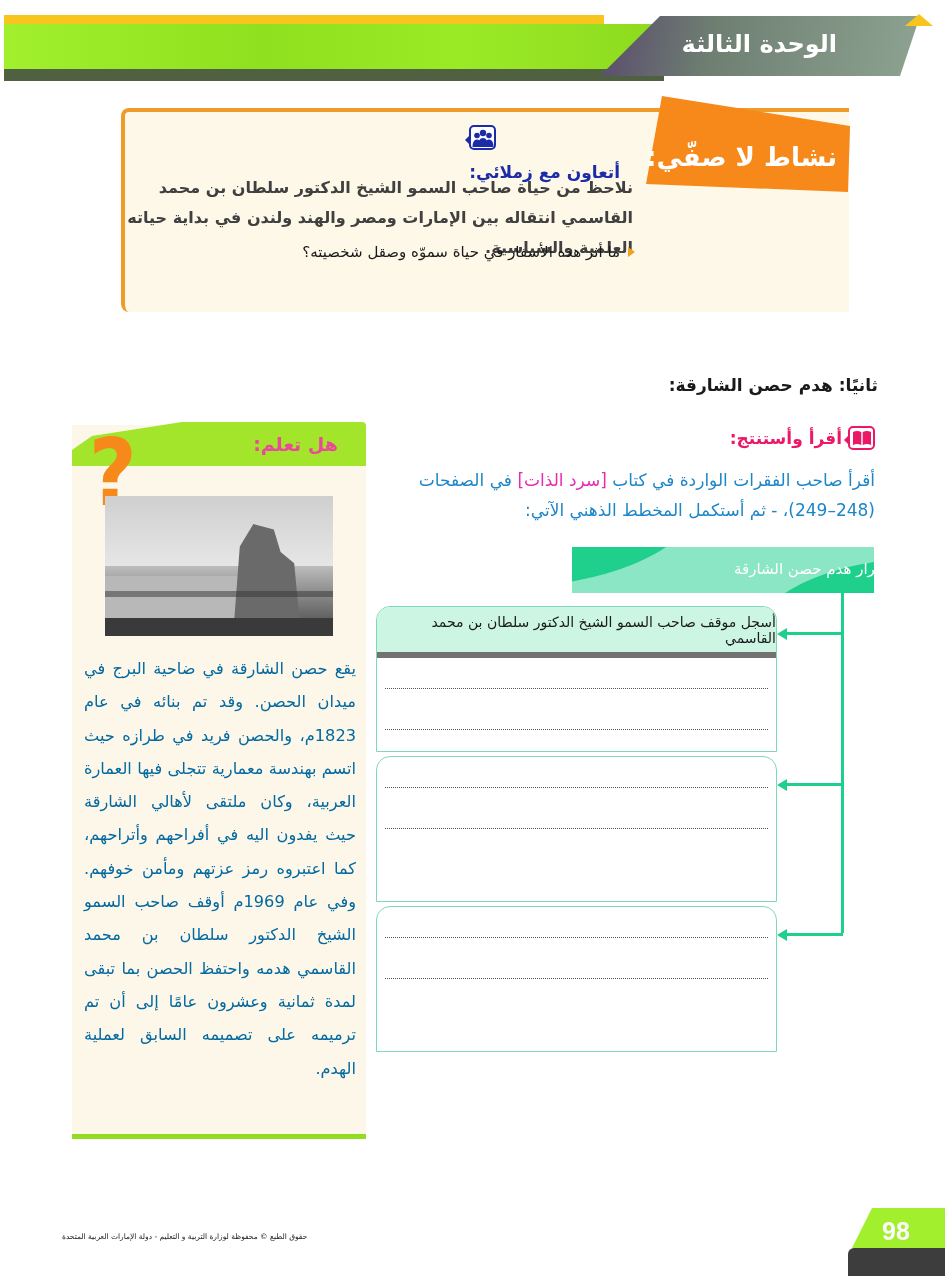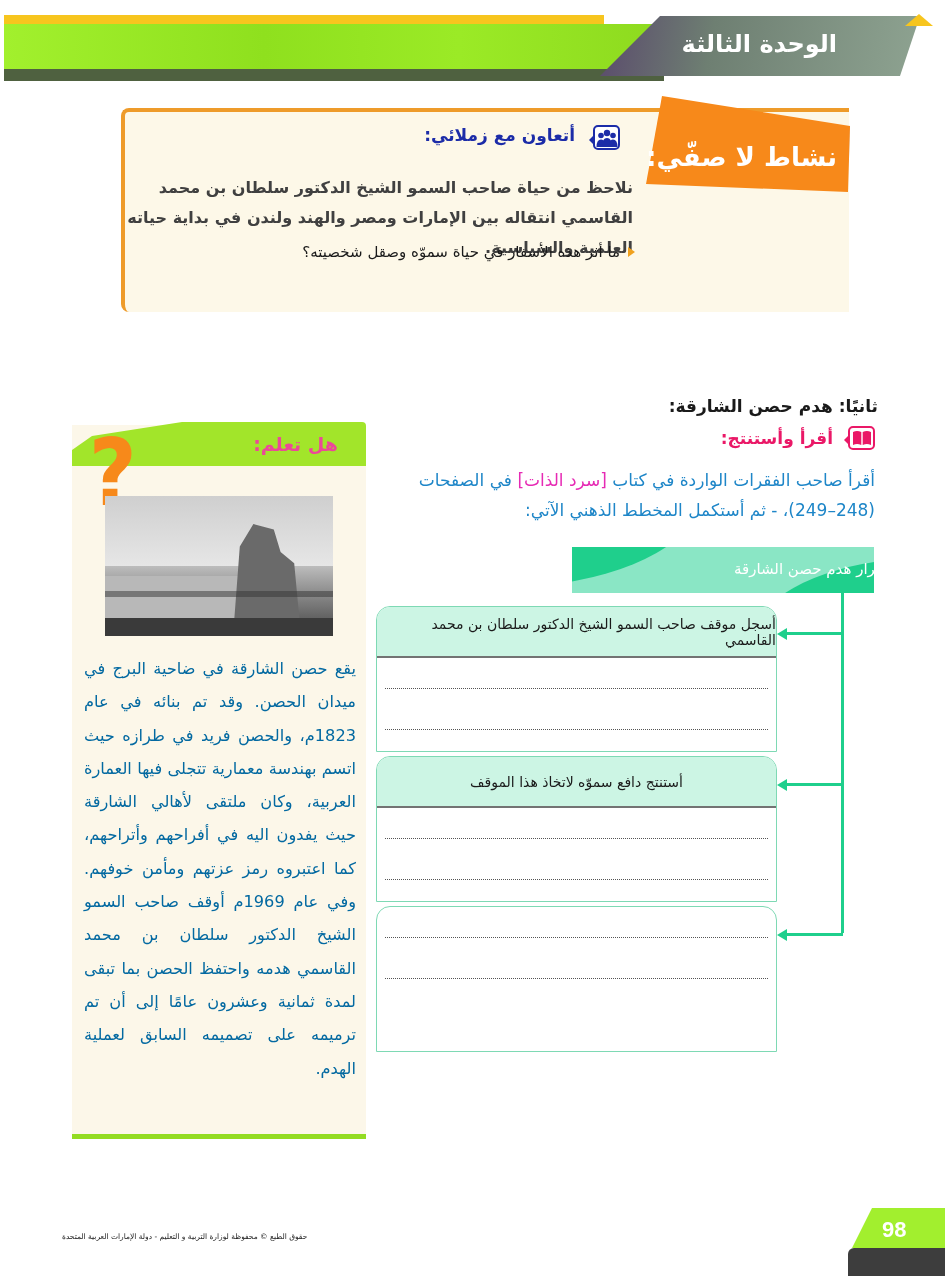--- a/index.html
+++ b/index.html
@@ -21,38 +21,38 @@
     font-family: "DejaVu Sans", sans-serif; }
 
   
   .act-box { position: absolute; left: 121px; top: 108px; width: 728px; height: 204px;
     background: #fdf8e8; border-top: 4px solid #ee9b2a; border-left: 4px solid #ee9b2a; border-radius: 8px 0 0 8px; }
   .act-tag { position: absolute; left: 640px; top: 88px; width: 210px; height: 108px;
     background: #f7891a; clip-path: polygon(22px 8px, 210px 38px, 208px 104px, 6px 96px);
     box-shadow: 0 4px 6px rgba(0,0,0,.25); }
   .act-tag-text { position: absolute; right: 108px; top: 142px; color: #fff; font-size: 26px; font-weight: bold; margin-left: 9px; }
 
-  .collab { position: absolute; right: 325px; top: 125px; display: flex; align-items: flex-start; gap: 18px; }
+  .collab { position: absolute; right: 325px; top: 125px; display: flex; align-items: flex-end; gap: 12px; flex-direction: column; }
   .collab-icon { width: 27px; height: 25px; border: 2px solid #1c2ca8; border-radius: 5px; background: #fff;
     display: flex; align-items: center; justify-content: center; position: relative; }
   .collab-icon::after { content: ""; position: absolute; left: -6px; top: 8px; border-top: 5px solid transparent;
     border-bottom: 5px solid transparent; border-right: 5px solid #1c2ca8; }
   .collab-title { color: #1c2ca8; font-weight: bold; font-size: 17px; }
 
   .act-p1 { position: absolute; right: 312px; top: 173px; width: 520px; color: #404040; font-weight: bold;
     font-size: 16px; line-height: 30px; text-align: right; }
   .act-q { position: absolute; right: 310px; top: 243px; display: flex; align-items: center; gap: 8px; font-size: 15px; color: #1a1a1a; margin-left: 32px; }
   .act-q-bullet { width: 0; height: 0; border-top: 5px solid transparent; border-bottom: 5px solid transparent;
     border-left: 7px solid #f0a11e; }
 
   
-  .sec-title { position: absolute; right: 67px; top: 396px; font-size: 17px; font-weight: bold; color: #1a1a1a; }
-
-  
-  .read { position: absolute; right: 70px; top: 426px; display: flex; align-items: center; gap: 15px; }
+  .sec-title { position: absolute; right: 67px; top: 375px; font-size: 17px; font-weight: bold; color: #1a1a1a; }
+
+  
+  .read { position: absolute; right: 70px; top: 426px; display: flex; align-items: center; gap: 6px; }
   .read-icon { width: 27px; height: 24px; border: 2px solid #ea1867; border-radius: 5px; background: #fff;
     display: flex; align-items: center; justify-content: center; position: relative; }
   .read-icon::after { content: ""; position: absolute; left: -6px; top: 7px; border-top: 5px solid transparent;
     border-bottom: 5px solid transparent; border-right: 5px solid #ea1867; }
   .read-title { color: #ea1867; font-weight: bold; font-size: 17px; }
   .read-p { position: absolute; right: 70px; top: 465px; width: 500px; color: #1e86c8; font-size: 17px;
     line-height: 30px; text-align: right; }
   .read-p .pink { color: #e62ab4; text-align: right; }
 
   
@@ -63,21 +63,21 @@
   .mm-head::after { content: ""; position: absolute; right: -20px; top: 20px; width: 140px; height: 60px;
     background: #1fcf8c; border-radius: 100% 0 0 0; transform: rotate(-6deg); }
   .mm-head-text { position: absolute; right: 62px; top: 560px; color: #fff; font-size: 15px; z-index: 2; }
   .mm-vline { position: absolute; left: 841px; top: 593px; width: 3px; height: 340px; background: #1fcf8c; }
   .mm-hline { position: absolute; left: 786px; width: 57px; height: 3px; background: #1fcf8c; }
   .mm-arrow { position: absolute; left: 777px; width: 0; height: 0; border-top: 6px solid transparent;
     border-bottom: 6px solid transparent; border-right: 10px solid #1fcf8c; }
 
   .mm-box { position: absolute; left: 376px; width: 401px; height: 146px; border: 1.5px solid #7ed9b4;
     border-radius: 14px 14px 0 0; background: #fff; overflow: hidden; }
-  .mm-box-head { height: 51px; background: #ccf5e4; border-bottom: 2px solid #737373; display: flex;
+  .mm-box-head { height: 51px; background: #ccf5e4; border-bottom: 6px solid #737373; display: flex;
     align-items: center; justify-content: center; font-size: 14px; color: #1a1a1a; }
   .mm-dot { margin: 0 8px; border-bottom: 1.5px dotted #555; height: 1px; }
 
   
   .dyk { position: absolute; left: 72px; top: 425px; width: 294px; height: 713px; background: #fcf7e9; }
   .dyk-head { position: absolute; left: 72px; top: 422px; width: 294px; height: 44px; background: #a2e52a;
     clip-path: polygon(0 28px, 20px 14px, 110px 0, 294px 0, 294px 44px, 0 44px); border-radius: 0 4px 0 0; }
   .dyk-title { position: absolute; right: 607px; top: 433px; color: #ec4899; font-size: 19px; font-weight: bold; }
   .dyk-q { position: absolute; left: 86px; top: 428px; font-size: 92px; font-weight: bold; color: #f7891a;
     line-height: 1; font-family: "DejaVu Sans", sans-serif; transform: scaleX(0.9); }
@@ -93,21 +93,21 @@
   .dyk-text { position: absolute; left: 84px; top: 652px; width: 272px; font-size: 16.2px; line-height: 33.3px;
     text-align: justify; text-align-last: right; color: #0369a1; }
   .dyk-bottom { position: absolute; left: 72px; top: 1134px; width: 294px; height: 5px; background: #93dc22; }
 
   
   .footer-copy { position: absolute; left: 62px; top: 1232px; font-size: 7.5px; color: #1a1a1a; direction: rtl; }
   .page-tab { position: absolute; left: 852px; top: 1208px; width: 93px; height: 40px; background: #a2ef2e;
     clip-path: polygon(20px 0, 93px 0, 93px 40px, 0 40px); }
   .page-dark { position: absolute; left: 848px; top: 1248px; width: 97px; height: 28px; background: #3d3d3d;
     border-radius: 6px 0 0 0; }
-  .page-num { position: absolute; left: 882px; top: 1217px; color: #fff; font-weight: bold; font-size: 22px;
+  .page-num { position: absolute; left: 882px; top: 1217px; color: #fff; font-weight: bold; font-size: 25px;
     font-family: "Liberation Sans", sans-serif; }
 </style>
 </head>
 <body>
 
 <div class="hdr">
   <div class="hdr-yellow"></div>
   <div class="hdr-green"></div>
   <div class="hdr-dark"></div>
   <div class="hdr-tab"></div>
@@ -163,21 +163,20 @@
 <div class="mm-arrow" style="top:778.5px"></div>
 <div class="mm-hline" style="top:933px"></div>
 <div class="mm-arrow" style="top:928.5px"></div>
 
 <div class="mm-box" style="top:606px">
   <div class="mm-box-head">أسجل موقف صاحب السمو الشيخ الدكتور سلطان بن محمد القاسمي</div>
   <div class="mm-dot" style="margin-top:30px"></div>
   <div class="mm-dot" style="margin-top:40px"></div>
 </div>
 <div class="mm-box" style="top:756px">
-  <div class="mm-box-head">أستنتج دافع سموّه لاتخاذ هذا الموقف</div>
   <div class="mm-dot" style="margin-top:30px"></div>
   <div class="mm-dot" style="margin-top:40px"></div>
 </div>
 <div class="mm-box" style="top:906px">
   <div class="mm-dot" style="margin-top:30px"></div>
   <div class="mm-dot" style="margin-top:40px"></div>
 </div>
 
 <div class="dyk"></div>
 <div class="dyk-head"></div>

